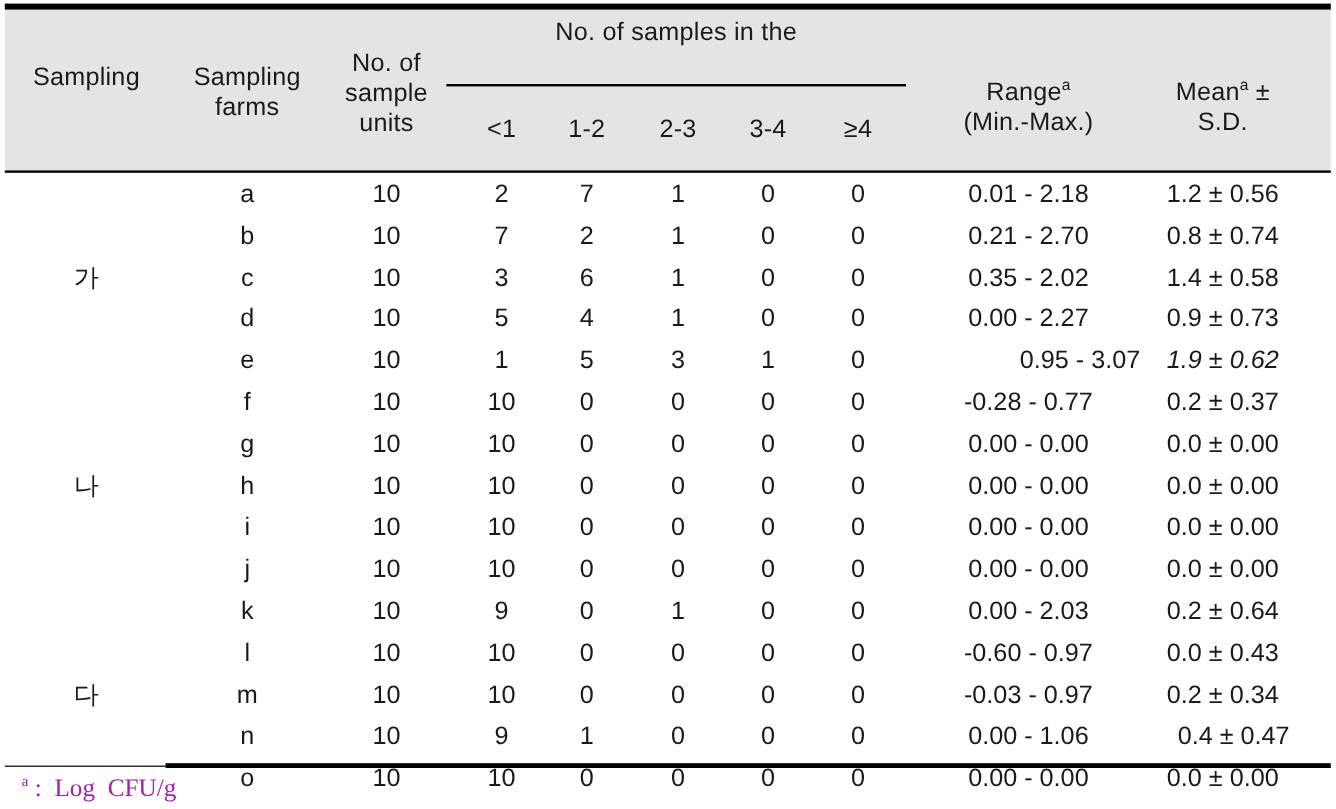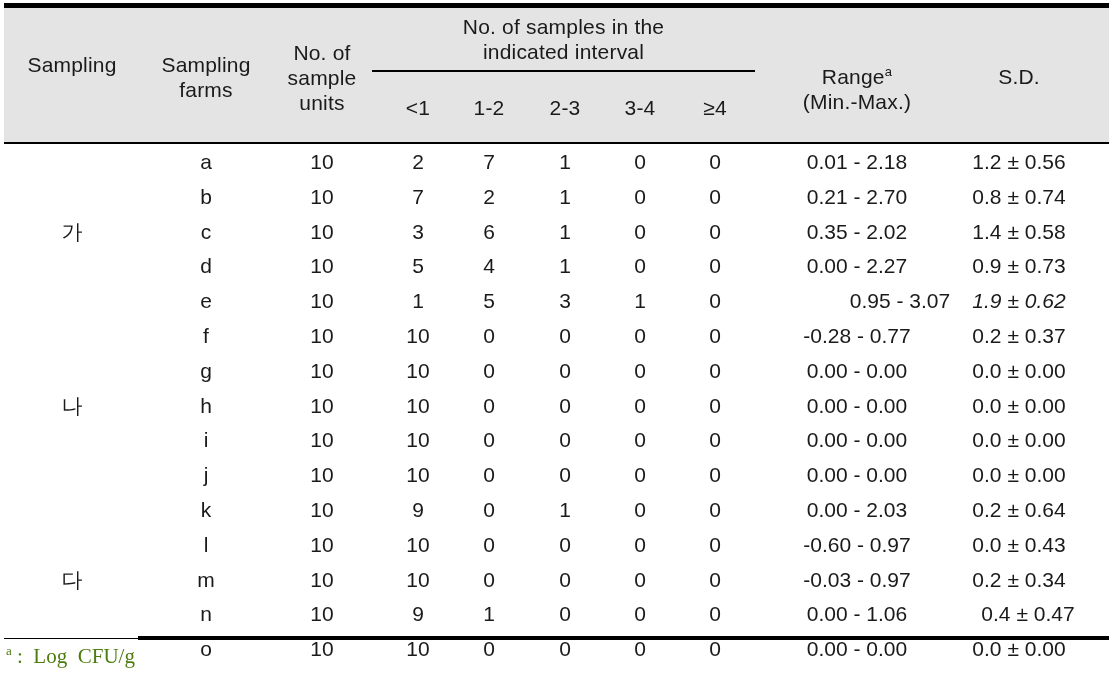--- a/index.html
+++ b/index.html
@@ -63,25 +63,25 @@
     line-height: 22px;
     white-space: nowrap;
   }
   .cell.site {
     font-size: 21px;
   }
 
   
   .footnote {
     position: absolute;
-    left: 6px;
+    left: 18px;
     top: 644px;
     font-family: "Liberation Serif", serif;
     font-size: 21px;
-    color: #4d7c0f;
+    color: #a21caf;
     white-space: pre;
   }
   .footnote sup {
     font-size: 13px;
     vertical-align: super;
     line-height: 0;
   }
 </style>
 </head>
 <body>
@@ -106,35 +106,35 @@
   </div>
 
   <div class="hcell" style="left:267px; top:40px; width:110px;">
     <div>No. of</div>
     <div>sample</div>
     <div>units</div>
   </div>
 
   <div class="hcell" style="left:372px; top:14px; width:383px;">
     <div>No. of samples in the</div>
-    <div>indicated interval</div>
   </div>
 
   <div class="hcell" style="left:382px; top:95px; width:72px;">&lt;1</div>
   <div class="hcell" style="left:453px; top:95px; width:72px;">1-2</div>
   <div class="hcell" style="left:529px; top:95px; width:72px;">2-3</div>
   <div class="hcell" style="left:604px; top:95px; width:72px;">3-4</div>
   <div class="hcell" style="left:679px; top:95px; width:72px;">≥4</div>
 
   <div class="hcell" style="left:767px; top:64px; width:180px;">
     <div><span>Range</span><sup>a</sup></div>
     <div>(Min.-Max.)</div>
   </div>
 
   <div class="hcell" style="left:933px; top:64px; width:172px;">
+    <div><span>Mean</span><sup>a</sup><span> ±</span></div>
     <div>S.D.</div>
   </div>
 
   <div id="body-layer">
       <div class="cell" style="left: 136px; top: 151px; width: 140px;">a</div>
       <div class="cell" style="left: 267px; top: 151px; width: 110px;">10</div>
       <div class="cell" style="left: 382px; top: 151px; width: 72px;">2</div>
       <div class="cell" style="left: 453px; top: 151px; width: 72px;">7</div>
       <div class="cell" style="left: 529px; top: 151px; width: 72px;">1</div>
       <div class="cell" style="left: 604px; top: 151px; width: 72px;">0</div>

